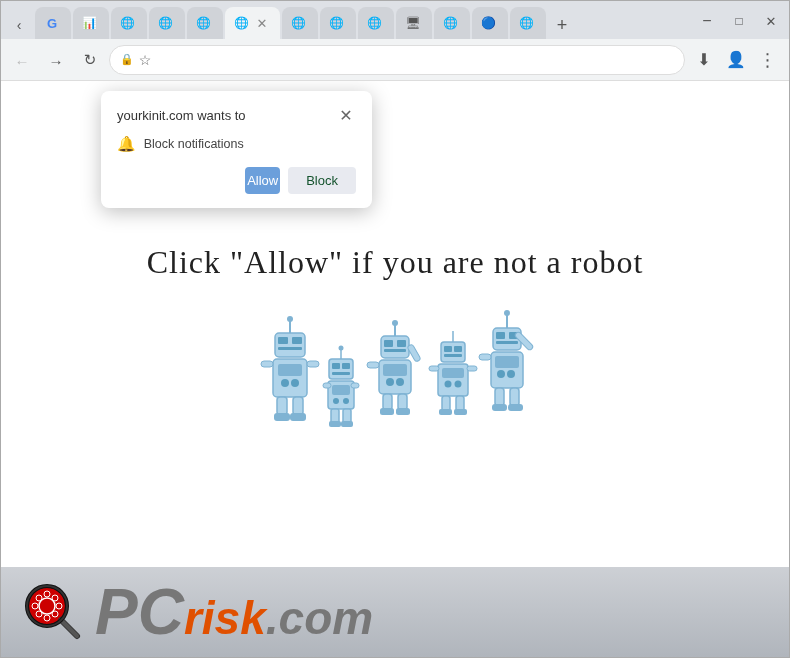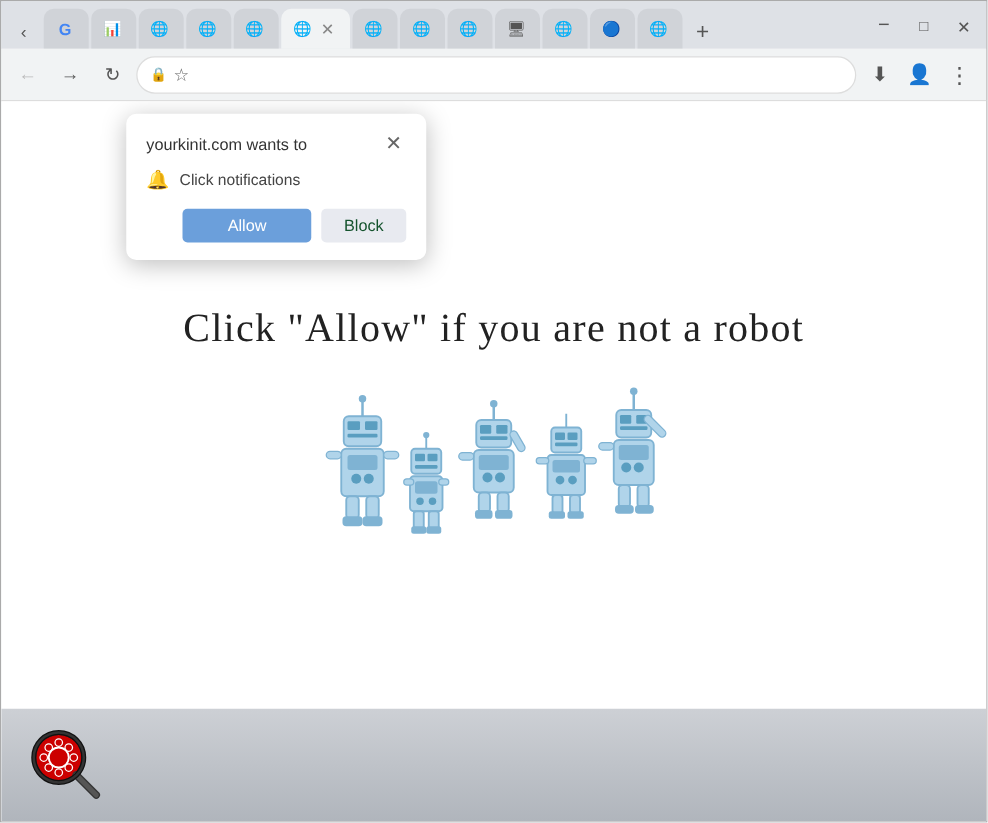--- a/index.html
+++ b/index.html
@@ -168,21 +168,21 @@
 
     
     .notification-popup {
       position: absolute;
       top: 10px;
       left: 100px;
       background: #fff;
       border-radius: 8px;
       box-shadow: 0 4px 20px rgba(0,0,0,0.25);
       padding: 14px 16px 14px 16px;
-      width: 240px;
+      width: 271px;
       z-index: 100;
     }
     .popup-header {
       display: flex;
       align-items: center;
       justify-content: space-between;
       margin-bottom: 10px;
     }
     .popup-title {
       font-size: 13px;
@@ -215,21 +215,21 @@
     .popup-actions {
       display: flex;
       justify-content: flex-end;
       gap: 8px;
     }
     .btn-allow {
       background: #6b9fdb;
       color: #fff;
       border: none;
       border-radius: 4px;
-      padding: 6px 36px;
+      padding: 6px 2px;
       font-size: 13px;
       cursor: pointer;
     }
     .btn-block {
       background: #e8eaf0;
       color: #14532d;
       border: none;
       border-radius: 4px;
       padding: 6px 18px;
       font-size: 13px;
@@ -379,21 +379,21 @@
 
   <div class="page-content">
 
     <div class="notification-popup">
       <div class="popup-header">
         <span class="popup-title">yourkinit.com wants to</span>
         <span class="popup-close">✕</span>
       </div>
       <div class="popup-notification-row">
         <span class="bell-icon">🔔</span>
-        <span>Click notifications</span>
+        <span>Block notifications</span>
       </div>
       <div class="popup-actions">
         <button class="btn-allow">Allow</button>
         <button class="btn-block">Block</button>
       </div>
     </div>
 
     <div class="page-body">
       <div class="captcha-text">Click "Allow"  if you are not   a robot</div>
 
@@ -523,16 +523,22 @@
         <circle cx="18" cy="34" r="3" fill="#cc0000" stroke="#fff" stroke-width="1"></circle>
         <circle cx="26" cy="26" r="8" fill="#cc0000" stroke="#fff" stroke-width="1.5"></circle>
 
         <line x1="40" y1="40" x2="56" y2="56" stroke="#333" stroke-width="6" stroke-linecap="round"></line>
         <line x1="40" y1="40" x2="56" y2="56" stroke="#555" stroke-width="4" stroke-linecap="round"></line>
 
         <circle cx="26" cy="26" r="20" fill="none" stroke="#111" stroke-width="4"></circle>
         <circle cx="26" cy="26" r="20" fill="none" stroke="#333" stroke-width="2"></circle>
       </svg>
 
+      <div class="logo-text">
+        <span class="logo-pc">PC</span>
+        <span class="logo-risk">
+          <span>risk</span><span style="color:#777;">.com</span>
+        </span>
+      </div>
     </div>
 
   </div>
 </div>
 
 </body></html>

